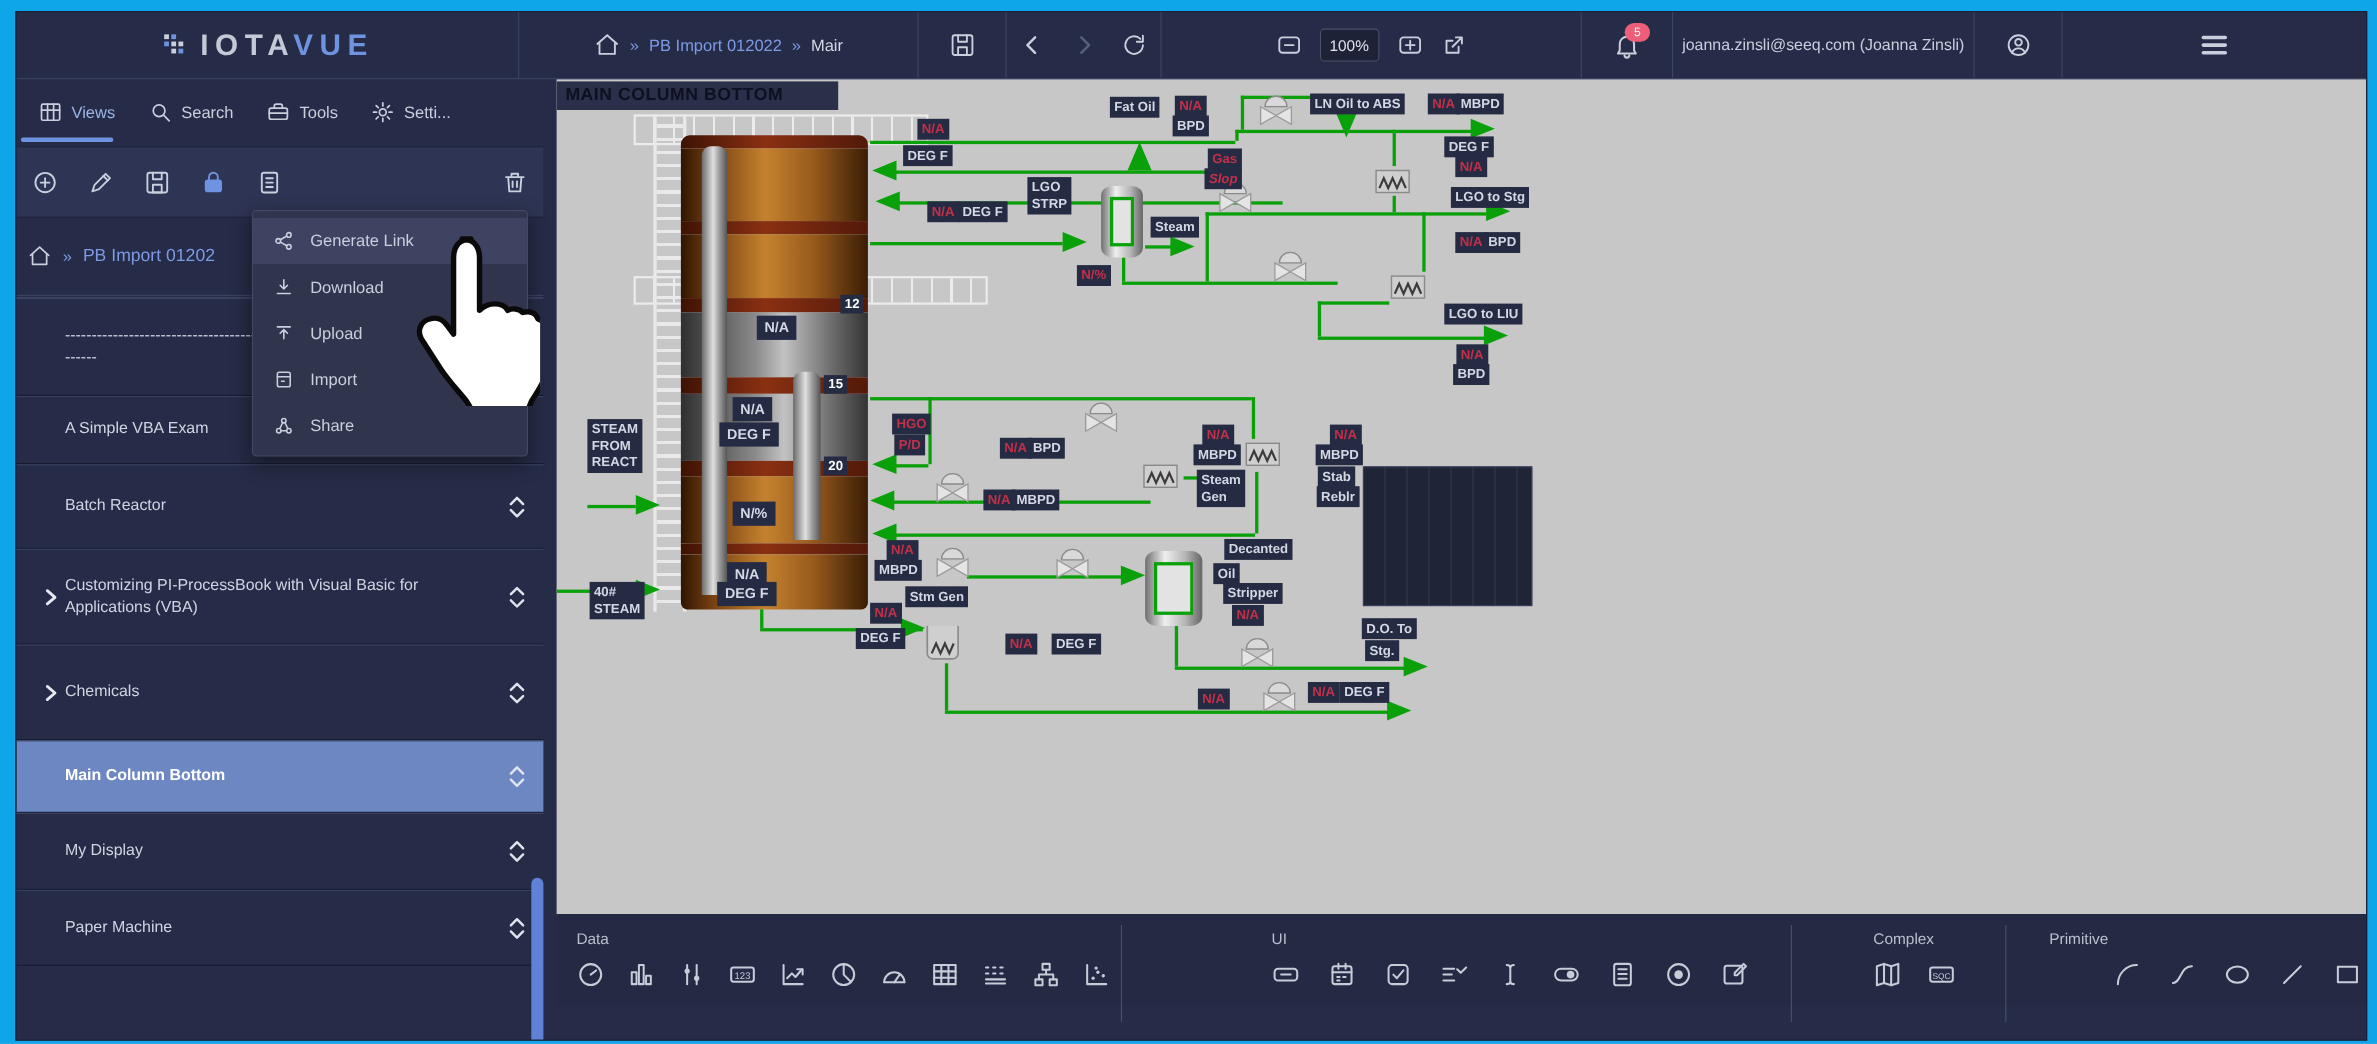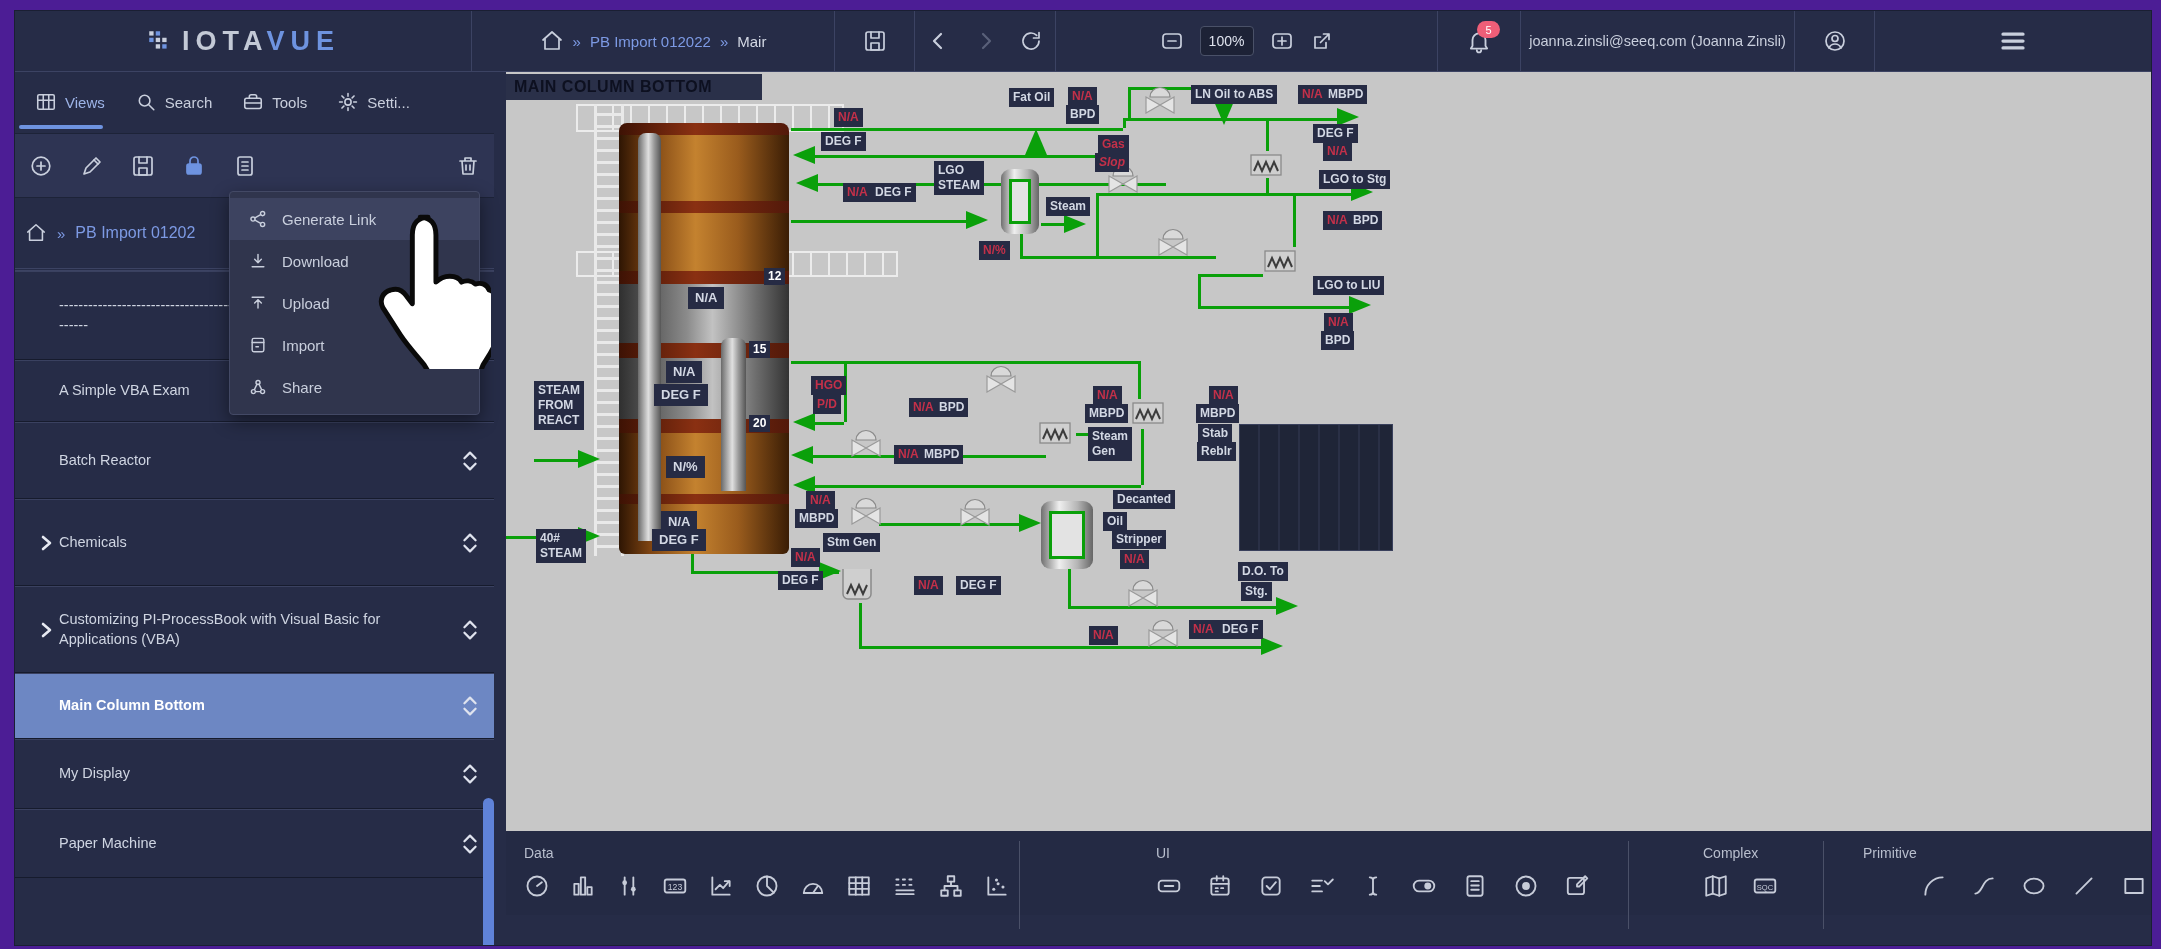--- a/index.html
+++ b/index.html
@@ -1,16 +1,16 @@
 <!DOCTYPE html>
 <html><head>
 <meta charset="utf-8">
 <style>
   html,body{margin:0;padding:0;background:#fff;font-family:"Liberation Sans",sans-serif;}
-  .page{position:relative;width:2161px;height:949px;background:#4c1d95;overflow:hidden;}
+  .page{position:relative;width:2161px;height:949px;background:#0ea5e9;overflow:hidden;}
   .app{position:absolute;left:14px;top:10px;width:2136px;height:934px;background:#262c47;overflow:hidden;border:1px solid #1a1f33;}
   .ic{display:inline-flex;align-items:center;justify-content:center;color:#c9cfdd;}
   .ic svg{width:100%;height:100%;}
   
   .topbar{position:absolute;left:0;top:0;width:100%;height:60px;background:#262c47;border-bottom:1px solid #3c4363;display:flex;align-items:stretch;z-index:30;}
   .tb-sec{display:flex;align-items:center;justify-content:center;border-right:1px solid #3c4363;gap:14px;}
   .tb-sec:last-child{border-right:none;}
   .s-logo{width:456px;}
   .s-crumb{width:362px;gap:9px;}
   .s-save{width:79px;}
@@ -310,34 +310,34 @@
                 <path d="M4 11l6-6 6 6M4 17l6 6 6-6"></path>
               </svg>
             </span>
           </div>
           <div class="side-item" style="height: 85px;">
             <span class="ic expand">
               <svg viewBox="0 0 18 18" fill="none" stroke="currentColor" stroke-width="2.6" stroke-linecap="round" stroke-linejoin="round">
                 <path d="M6 3l7 6-7 6"></path>
               </svg>
             </span>
-            <div class="lbl">Chemicals</div>
+            <div class="lbl">Customizing PI-ProcessBook with Visual Basic for Applications (VBA)</div>
             <span class="ic sort">
               <svg viewBox="0 0 20 28" fill="none" stroke="currentColor" stroke-width="2.4" stroke-linecap="round" stroke-linejoin="round">
                 <path d="M4 11l6-6 6 6M4 17l6 6 6-6"></path>
               </svg>
             </span>
           </div>
           <div class="side-item" style="height: 85px;">
             <span class="ic expand">
               <svg viewBox="0 0 18 18" fill="none" stroke="currentColor" stroke-width="2.6" stroke-linecap="round" stroke-linejoin="round">
                 <path d="M6 3l7 6-7 6"></path>
               </svg>
             </span>
-            <div class="lbl">Customizing PI-ProcessBook with Visual Basic for Applications (VBA)</div>
+            <div class="lbl">Chemicals</div>
             <span class="ic sort">
               <svg viewBox="0 0 20 28" fill="none" stroke="currentColor" stroke-width="2.4" stroke-linecap="round" stroke-linejoin="round">
                 <path d="M4 11l6-6 6 6M4 17l6 6 6-6"></path>
               </svg>
             </span>
           </div>
           <div class="side-item selected" style="height: 64px;">
             <div class="lbl">Main Column Bottom</div>
             <span class="ic sort">
               <svg viewBox="0 0 20 28" fill="none" stroke="currentColor" stroke-width="2.4" stroke-linecap="round" stroke-linejoin="round">
@@ -511,21 +511,21 @@
         </div>
         <div class="vessel" style="left: 535px; top: 430px; width: 52px; height: 68px;">
           <div class="vrect"></div>
         </div>
         <div class="tank" style="left: 733px; top: 353px; width: 152px; height: 125px;"></div>
         <div class="lab r" style="left: 328px; top: 37px;">N/A</div>
         <div class="lab w" style="left: 315px; top: 61px;">DEG F</div>
         <div class="lab r" style="left: 337px; top: 112px;">N/A</div>
         <div class="lab w" style="left: 365px; top: 112px;">DEG F</div>
         <div class="lab w" style="left: 428px; top: 90px;">LGO
-STEAM</div>
+STRP</div>
         <div class="lab w" style="left: 503px; top: 17px;">Fat Oil</div>
         <div class="lab r" style="left: 562px; top: 16px;">N/A</div>
         <div class="lab w" style="left: 560px; top: 34px;">BPD</div>
         <div class="lab r" style="left: 592px; top: 64px;">Gas</div>
         <div class="lab r" style="left: 589px; top: 82px; font-style: italic;">Slop</div>
         <div class="lab w" style="left: 685px; top: 14px;">LN Oil to ABS</div>
         <div class="lab r" style="left: 792px; top: 14px;">N/A</div>
         <div class="lab w" style="left: 818px; top: 14px;">MBPD</div>
         <div class="lab w" style="left: 807px; top: 53px;">DEG F</div>
         <div class="lab r" style="left: 817px; top: 71px;">N/A</div>

